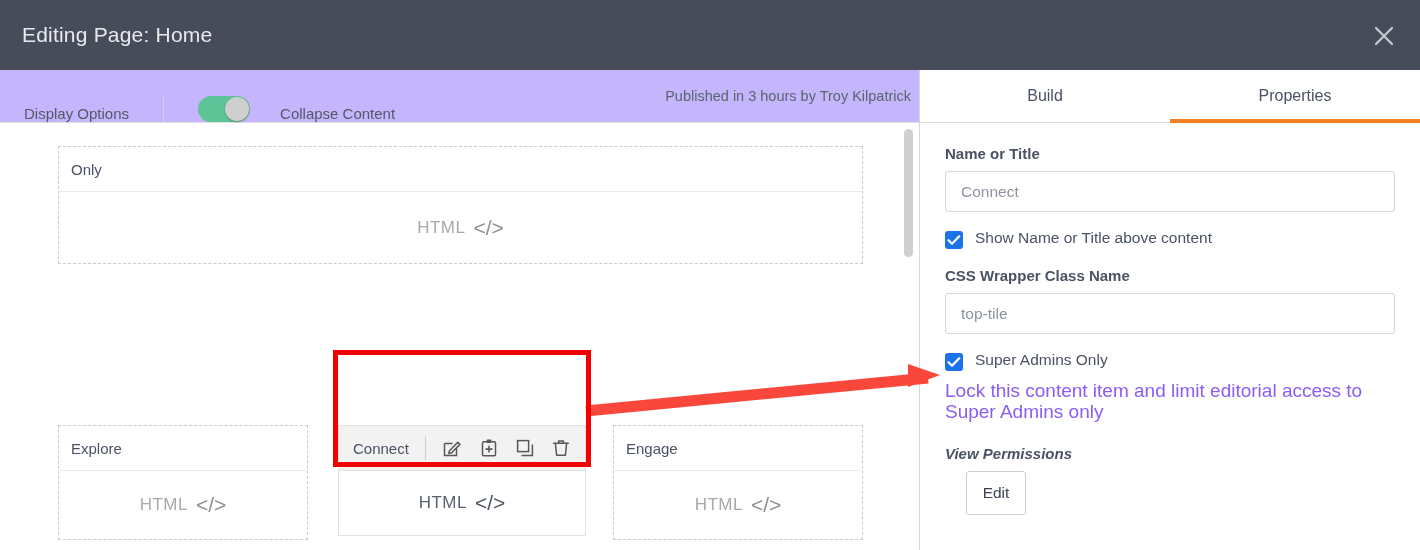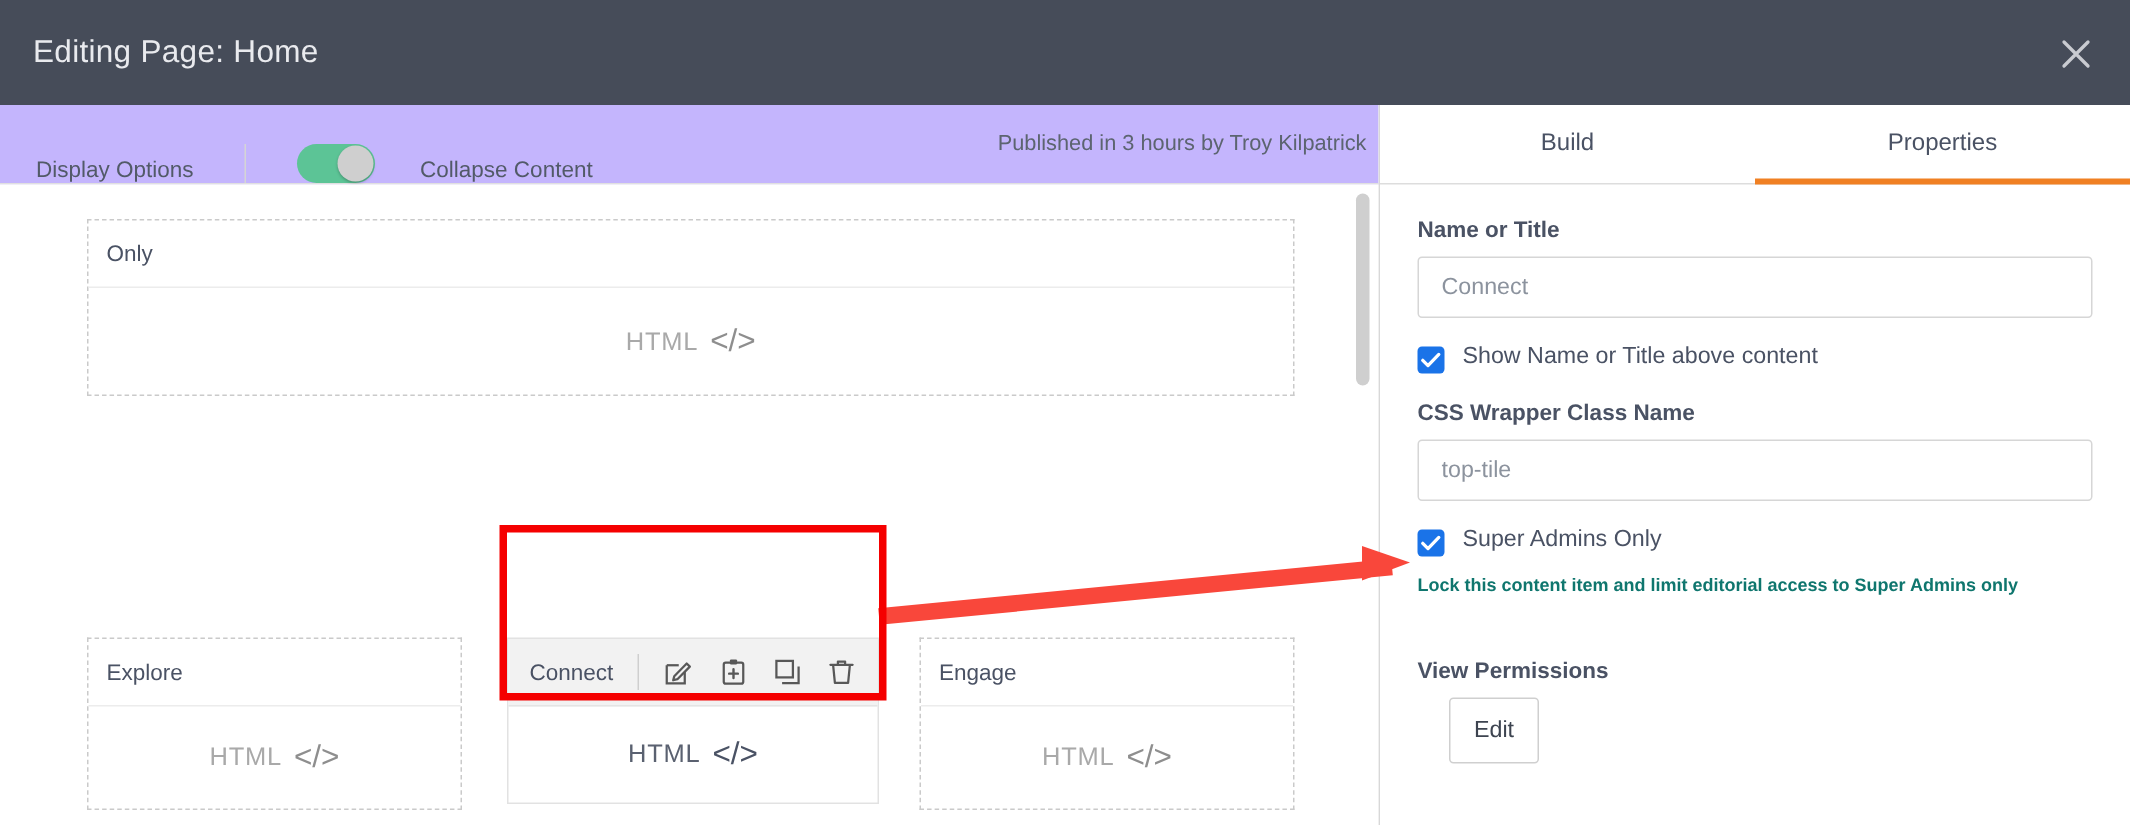--- a/index.html
+++ b/index.html
@@ -136,39 +136,39 @@
   }
   .text-input::placeholder { color:#8c939e; }
   .check-row { display:flex; align-items:flex-start; margin-top:17px; }
   .cbx {
     width:18px; height:18px; border-radius:3px; background:#1a73e8;
     flex:none; margin-top:2px; position:relative; cursor:pointer;
   }
   .cbx svg { position:absolute; left:2px; top:3px; }
   .check-label { margin-left:12px; font-size:15.5px; color:#4a5264; }
   .help-text {
-    font-size:12px; color:#0f766e; line-height:21px;
-    margin-top:9px; width:440px;font-weight:bold;
+    font-size:19px; color:#8b5cf6; line-height:21px;
+    margin-top:9px; width:440px;
   }
   .perm-row { display:flex; align-items:flex-start; margin-top:8px; }
   .perm-box {
     width:215px; height:44px; border:1px solid #cfcfcf; border-radius:3px;
     background:#ececec; position:relative; font-size:15.5px; color:#5a6170;
     padding:11px 0 0 16px;
   }
   .grip {
     position:absolute; right:2px; bottom:2px; width:10px; height:10px;
   }
   .edit-btn {
     margin-left:21px; width:60px; height:44px; border:1px solid #cfcfcf;
     border-radius:3px; background:#fff; font-size:15.5px; color:#3d4450;
     cursor:pointer; font-family:"Liberation Sans", sans-serif;
   }
   .mt18 { margin-top:18px; }
-  .mt22 { margin-top:38px; }
+  .mt22 { margin-top:23px;font-style:italic; }
 </style>
 </head>
 <body>
 
 <div id="app">
 
   <div class="titlebar">
     <div class="titlebar-text">Editing Page: Home</div>
     <div class="close-btn">
       <svg width="22" height="22" viewBox="0 0 22 22">

